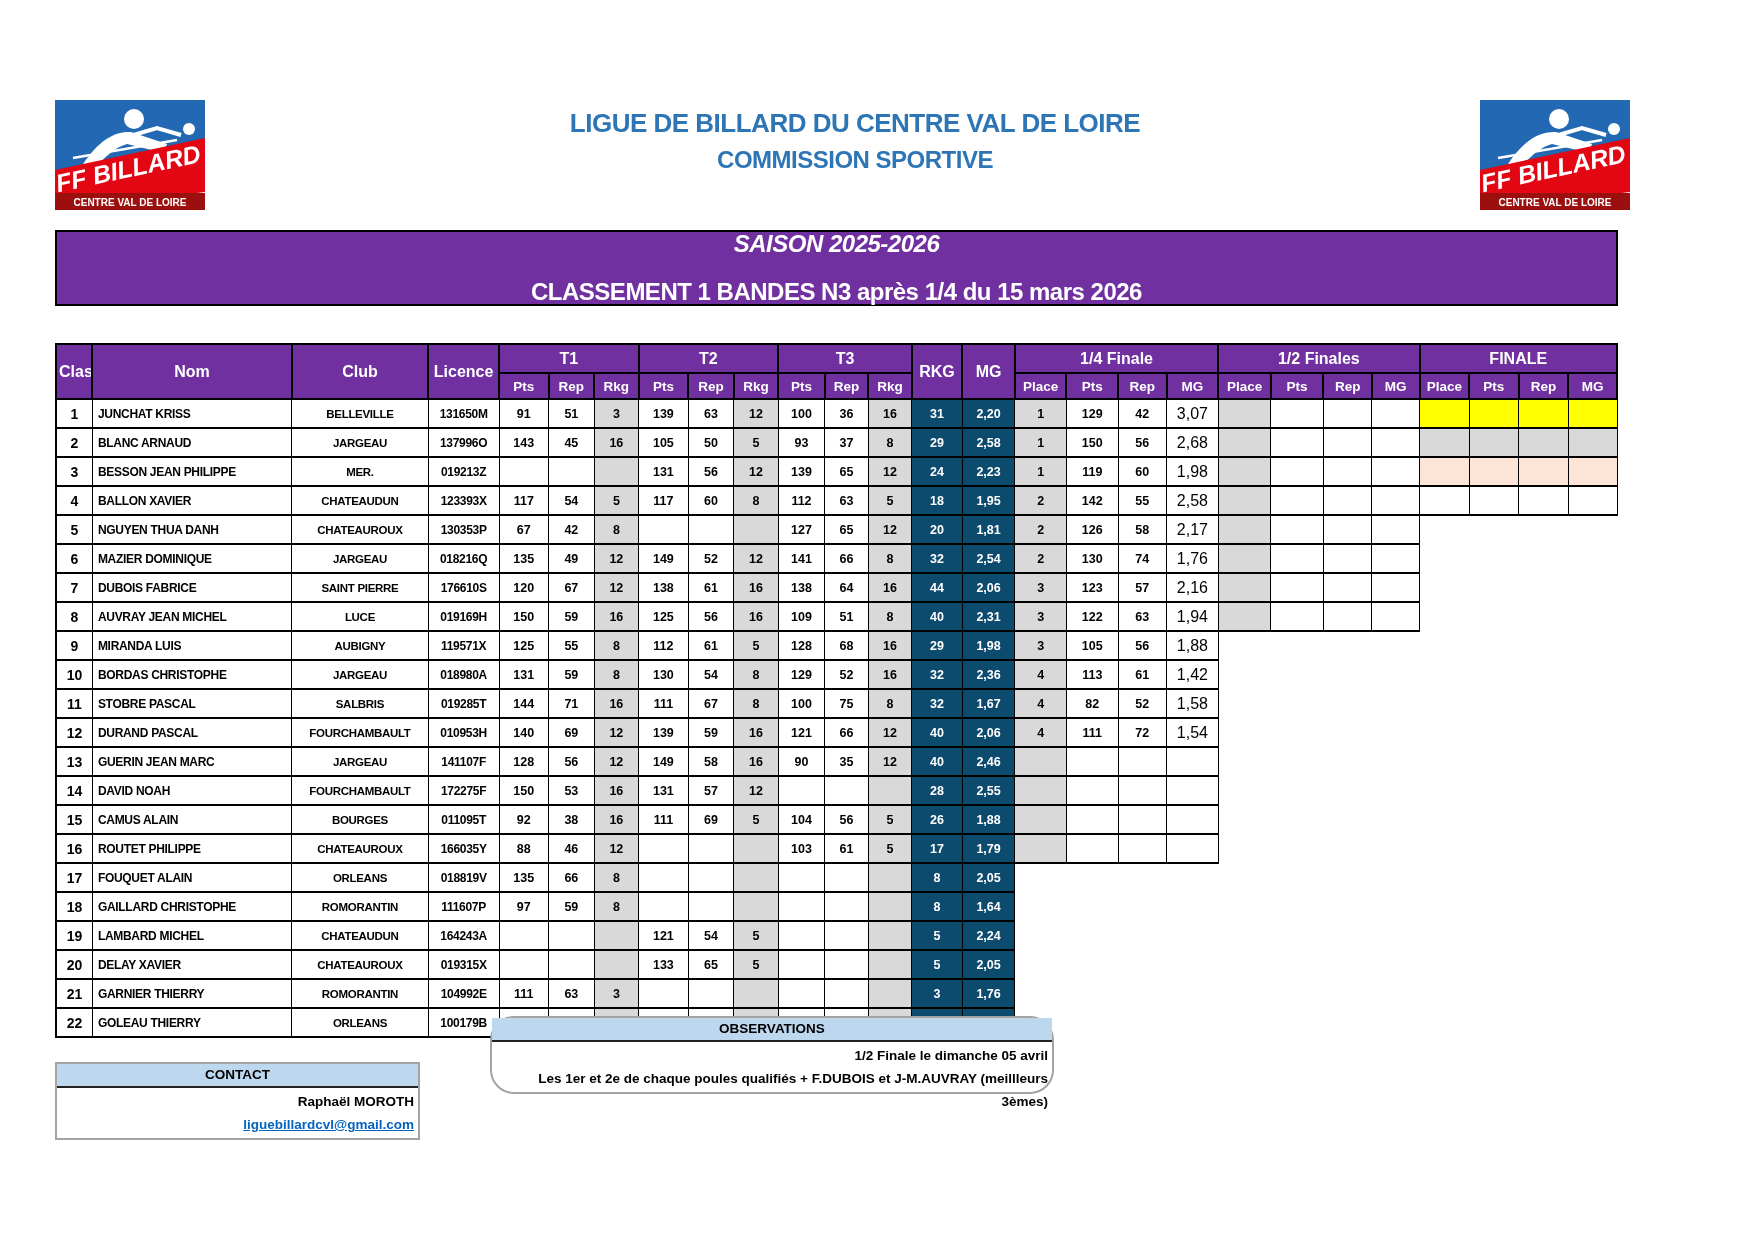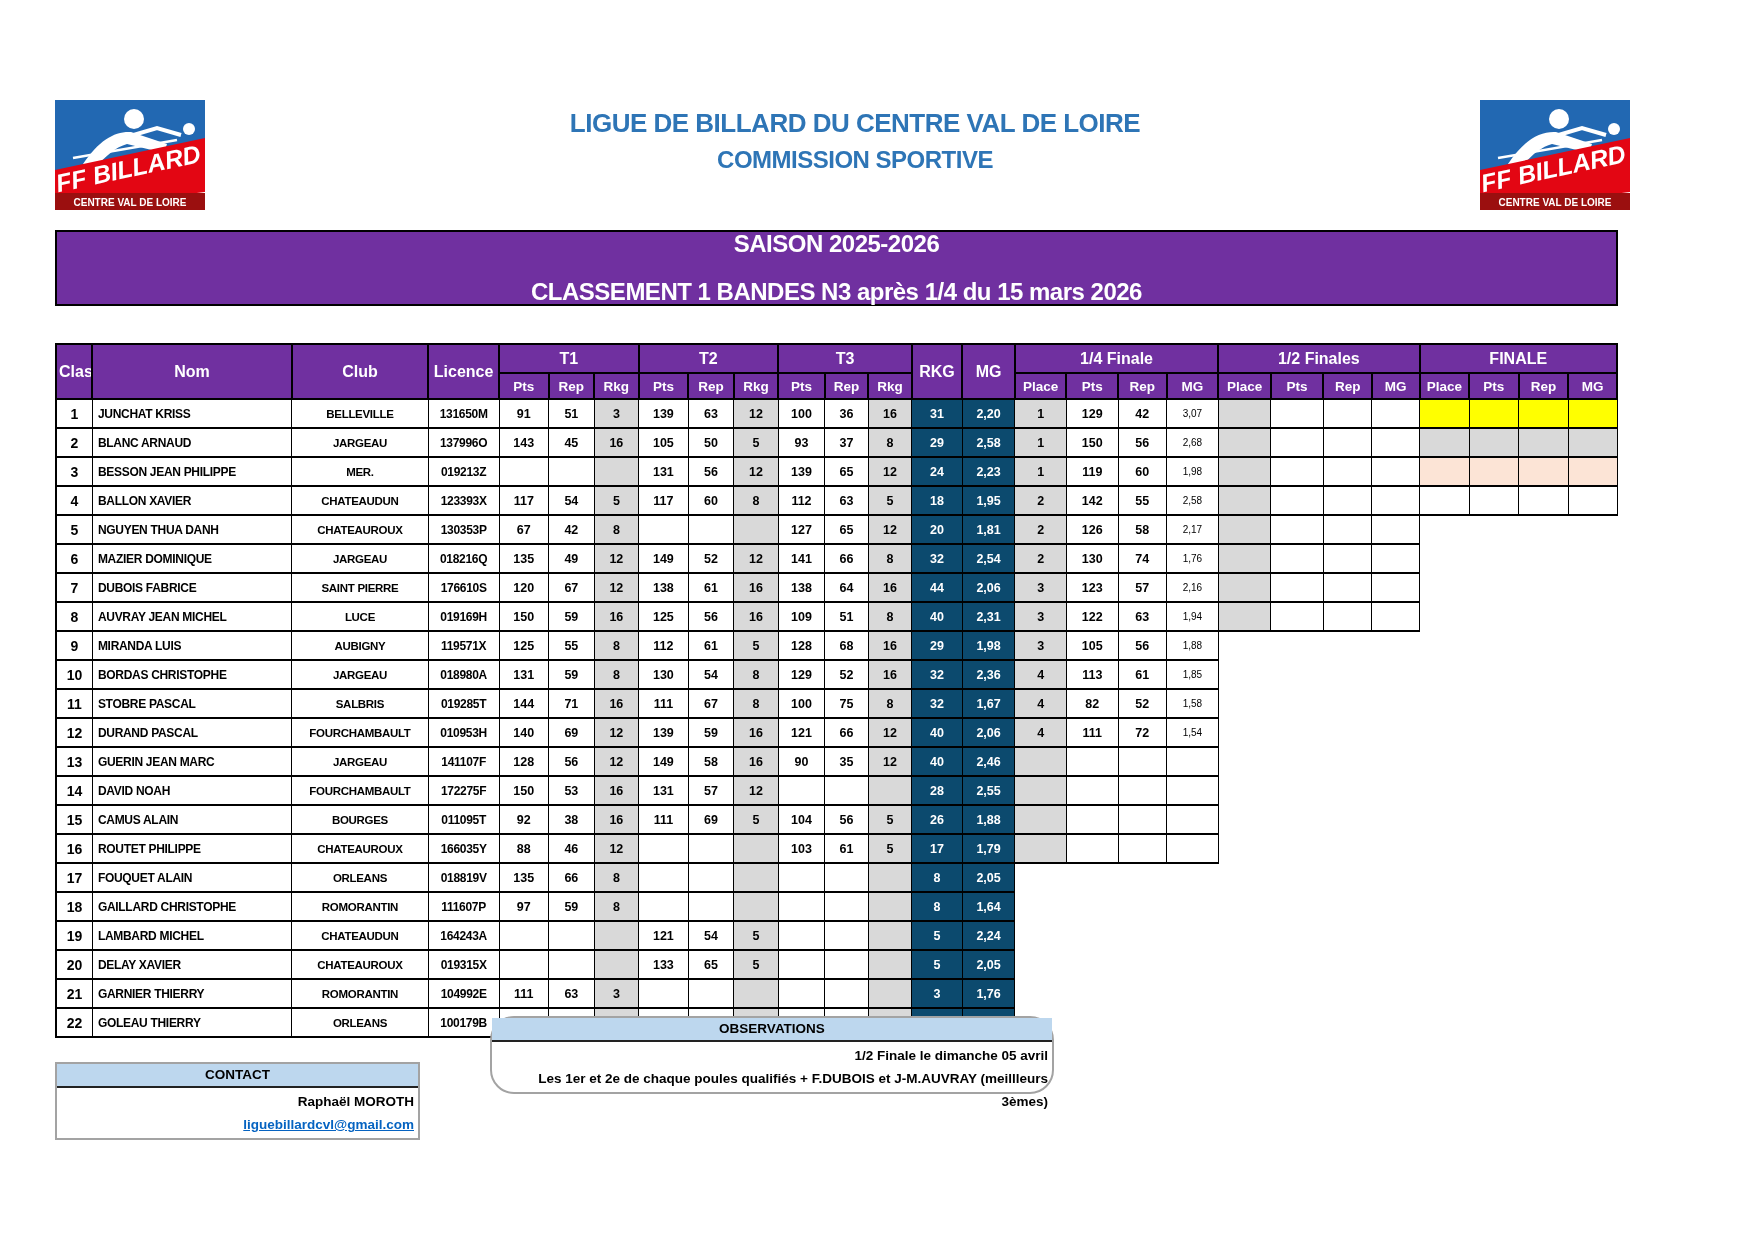--- a/index.html
+++ b/index.html
@@ -14,42 +14,42 @@
   .main-titles{position:absolute;left:300px;top:108px;width:1110px;text-align:center;}
   .main-titles .l1{font-size:26px;font-weight:bold;color:#2E75B6;letter-spacing:-0.5px;}
   .main-titles .l2{font-size:24px;font-weight:bold;color:#2E75B6;margin-top:7px;letter-spacing:-0.5px;}
   
   .banner{
     position:absolute;left:55px;top:230px;width:1563px;height:76px;
     background:#7030A0;border:2px solid #000;box-sizing:border-box;
     display:flex;flex-direction:column;justify-content:center;align-items:center;
     color:#fff;font-weight:bold;
   }
-  .banner .b1{font-size:24px;letter-spacing:-0.5px;}
+  .banner .b1{font-size:24px;letter-spacing:-0.5px;font-style:italic;}
   .banner .b2{font-size:24px;margin-top:20px;letter-spacing:-0.5px;}
   
   .table-wrap{position:absolute;left:55px;top:343px;}
   table{border-collapse:collapse;table-layout:fixed;width:1563px;}
   th,td{padding:0 2px;text-align:center;vertical-align:middle;overflow:hidden;white-space:nowrap;box-sizing:border-box;}
   thead th{background:#7030A0;color:#fff;font-weight:bold;border:2px solid #000;}
   thead tr.group th{height:29px;font-size:16px;}
   thead tr.sub th{height:26px;font-size:13.5px;}
   tbody tr{height:29px;}
   tbody td{
     border-left:1px solid #000;border-right:1px solid #000;border-bottom:2px solid #000;
     font-weight:bold;font-size:12.5px;background:#fff;
   }
   tbody tr:first-child td{border-top:2px solid #000;}
   tbody td:first-child{border-left:2px solid #000;font-size:14px;}
   td.nom{text-align:left;padding-left:5px;font-size:12px;letter-spacing:-0.3px;}
   td.club{font-size:11.5px;letter-spacing:-0.3px;}
   td.lic{font-size:12px;letter-spacing:-0.3px;}
   td.gray{background:#D9D9D9;}
   td.purple{background:#0c4a6e;color:#fff;}
-  td.qfmg{font-weight:normal;font-size:10px;}
+  td.qfmg{font-weight:normal;font-size:16px;}
   td.absent{border:none;background:transparent;}
   td.f-yellow{background:#FFFF00;}
   td.f-gray{background:#D9D9D9;}
   td.f-peach{background:#FCE4D6;}
   
   .info-box{position:absolute;border:2px solid #a3a3a3;box-sizing:border-box;background:#fff;}
   .info-box .box-title{
     background:#BDD7EE;border-bottom:2px solid #222;font-weight:bold;font-size:13.5px;
     text-align:center;height:22px;line-height:22px;
   }
@@ -446,21 +446,21 @@
           <td class="num">54</td>
           <td class="num gray">8</td>
           <td class="num">129</td>
           <td class="num">52</td>
           <td class="num gray">16</td>
           <td class="purple">32</td>
           <td class="purple">2,36</td>
           <td class="gray">4</td>
           <td>113</td>
           <td>61</td>
-          <td class="qfmg">1,85</td>
+          <td class="qfmg">1,42</td>
           <td class="absent"></td>
           <td class="absent"></td>
           <td class="absent"></td>
           <td class="absent"></td>
           <td class="absent"></td>
           <td class="absent"></td>
           <td class="absent"></td>
           <td class="absent"></td>
         </tr>
         <tr>

